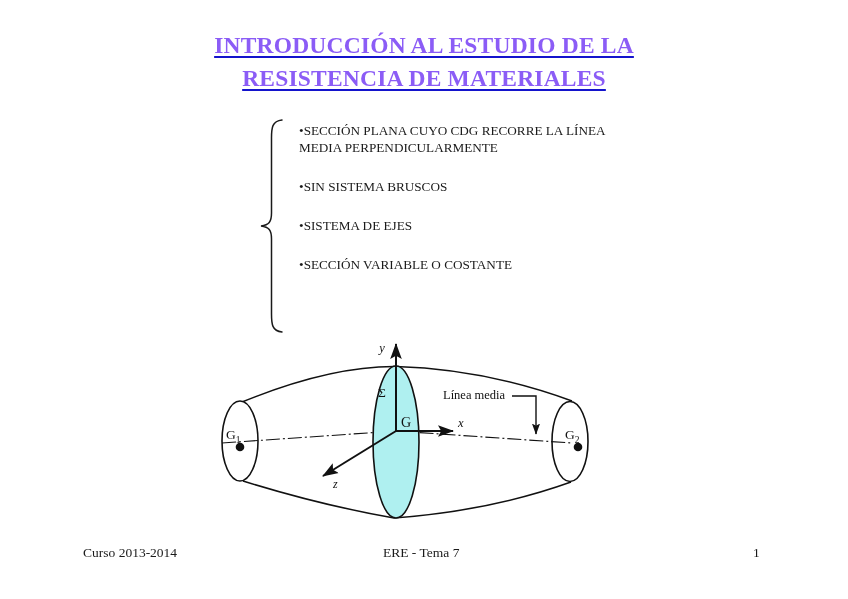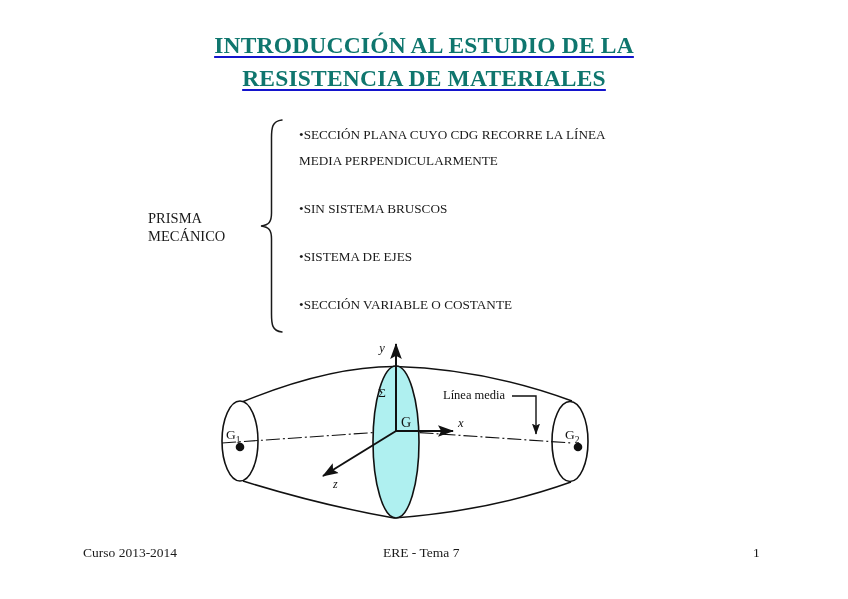--- a/index.html
+++ b/index.html
@@ -30,21 +30,21 @@
     top: 32px;
     width: 628px;
     text-align: center;
   }
   .title-line {
     display: inline-block;
     font-weight: bold;
     font-size: 23.5px;
     letter-spacing: 0.2px;
     line-height: 27px;
-    color: #0f766e;
+    color: #8b5cf6;
     text-decoration: underline;
     text-decoration-color: #1414cc;
     text-underline-offset: 3px;
     text-decoration-thickness: 2px;
     white-space: nowrap;
   }
   #title-line-2-wrap {
     display: block;
     margin-top: 6px;
   }
@@ -71,21 +71,21 @@
 
   
   #bullet-list {
     position: absolute;
     left: 299px;
     top: 122px;
     width: 350px;
   }
   .bullet-item {
     font-size: 13.2px;
-    line-height: 26px;
+    line-height: 17px;
     color: #1a1a1a;
     margin-bottom: 22px;
   }
   .bullet-item:last-child { margin-bottom: 0; }
   .bullet-item .dot {
     letter-spacing: 0px;
   }
 
   
   #figure {
@@ -125,24 +125,20 @@
 
 <div id="slide">
 
   <div id="title-block">
     <span class="title-line">INTRODUCCIÓN AL ESTUDIO DE LA</span>
     <span id="title-line-2-wrap">
       <span class="title-line">RESISTENCIA DE MATERIALES</span>
     </span>
   </div>
 
-  <div id="prism-label">
-    <div>PRISMA</div>
-    <div>MECÁNICO</div>
-  </div>
 
   <div id="brace">
     <svg width="34" height="216" viewBox="0 0 34 216">
       <path d="M 24 2
                C 14 3, 13.5 10, 13.5 20
                L 13.5 95
                C 13.5 104, 11 107, 3 108
                C 11 109, 13.5 112, 13.5 121
                L 13.5 196
                C 13.5 206, 14 213, 24 214" fill="none" stroke="#1a1a1a" stroke-width="1.5" stroke-linecap="round"></path>

